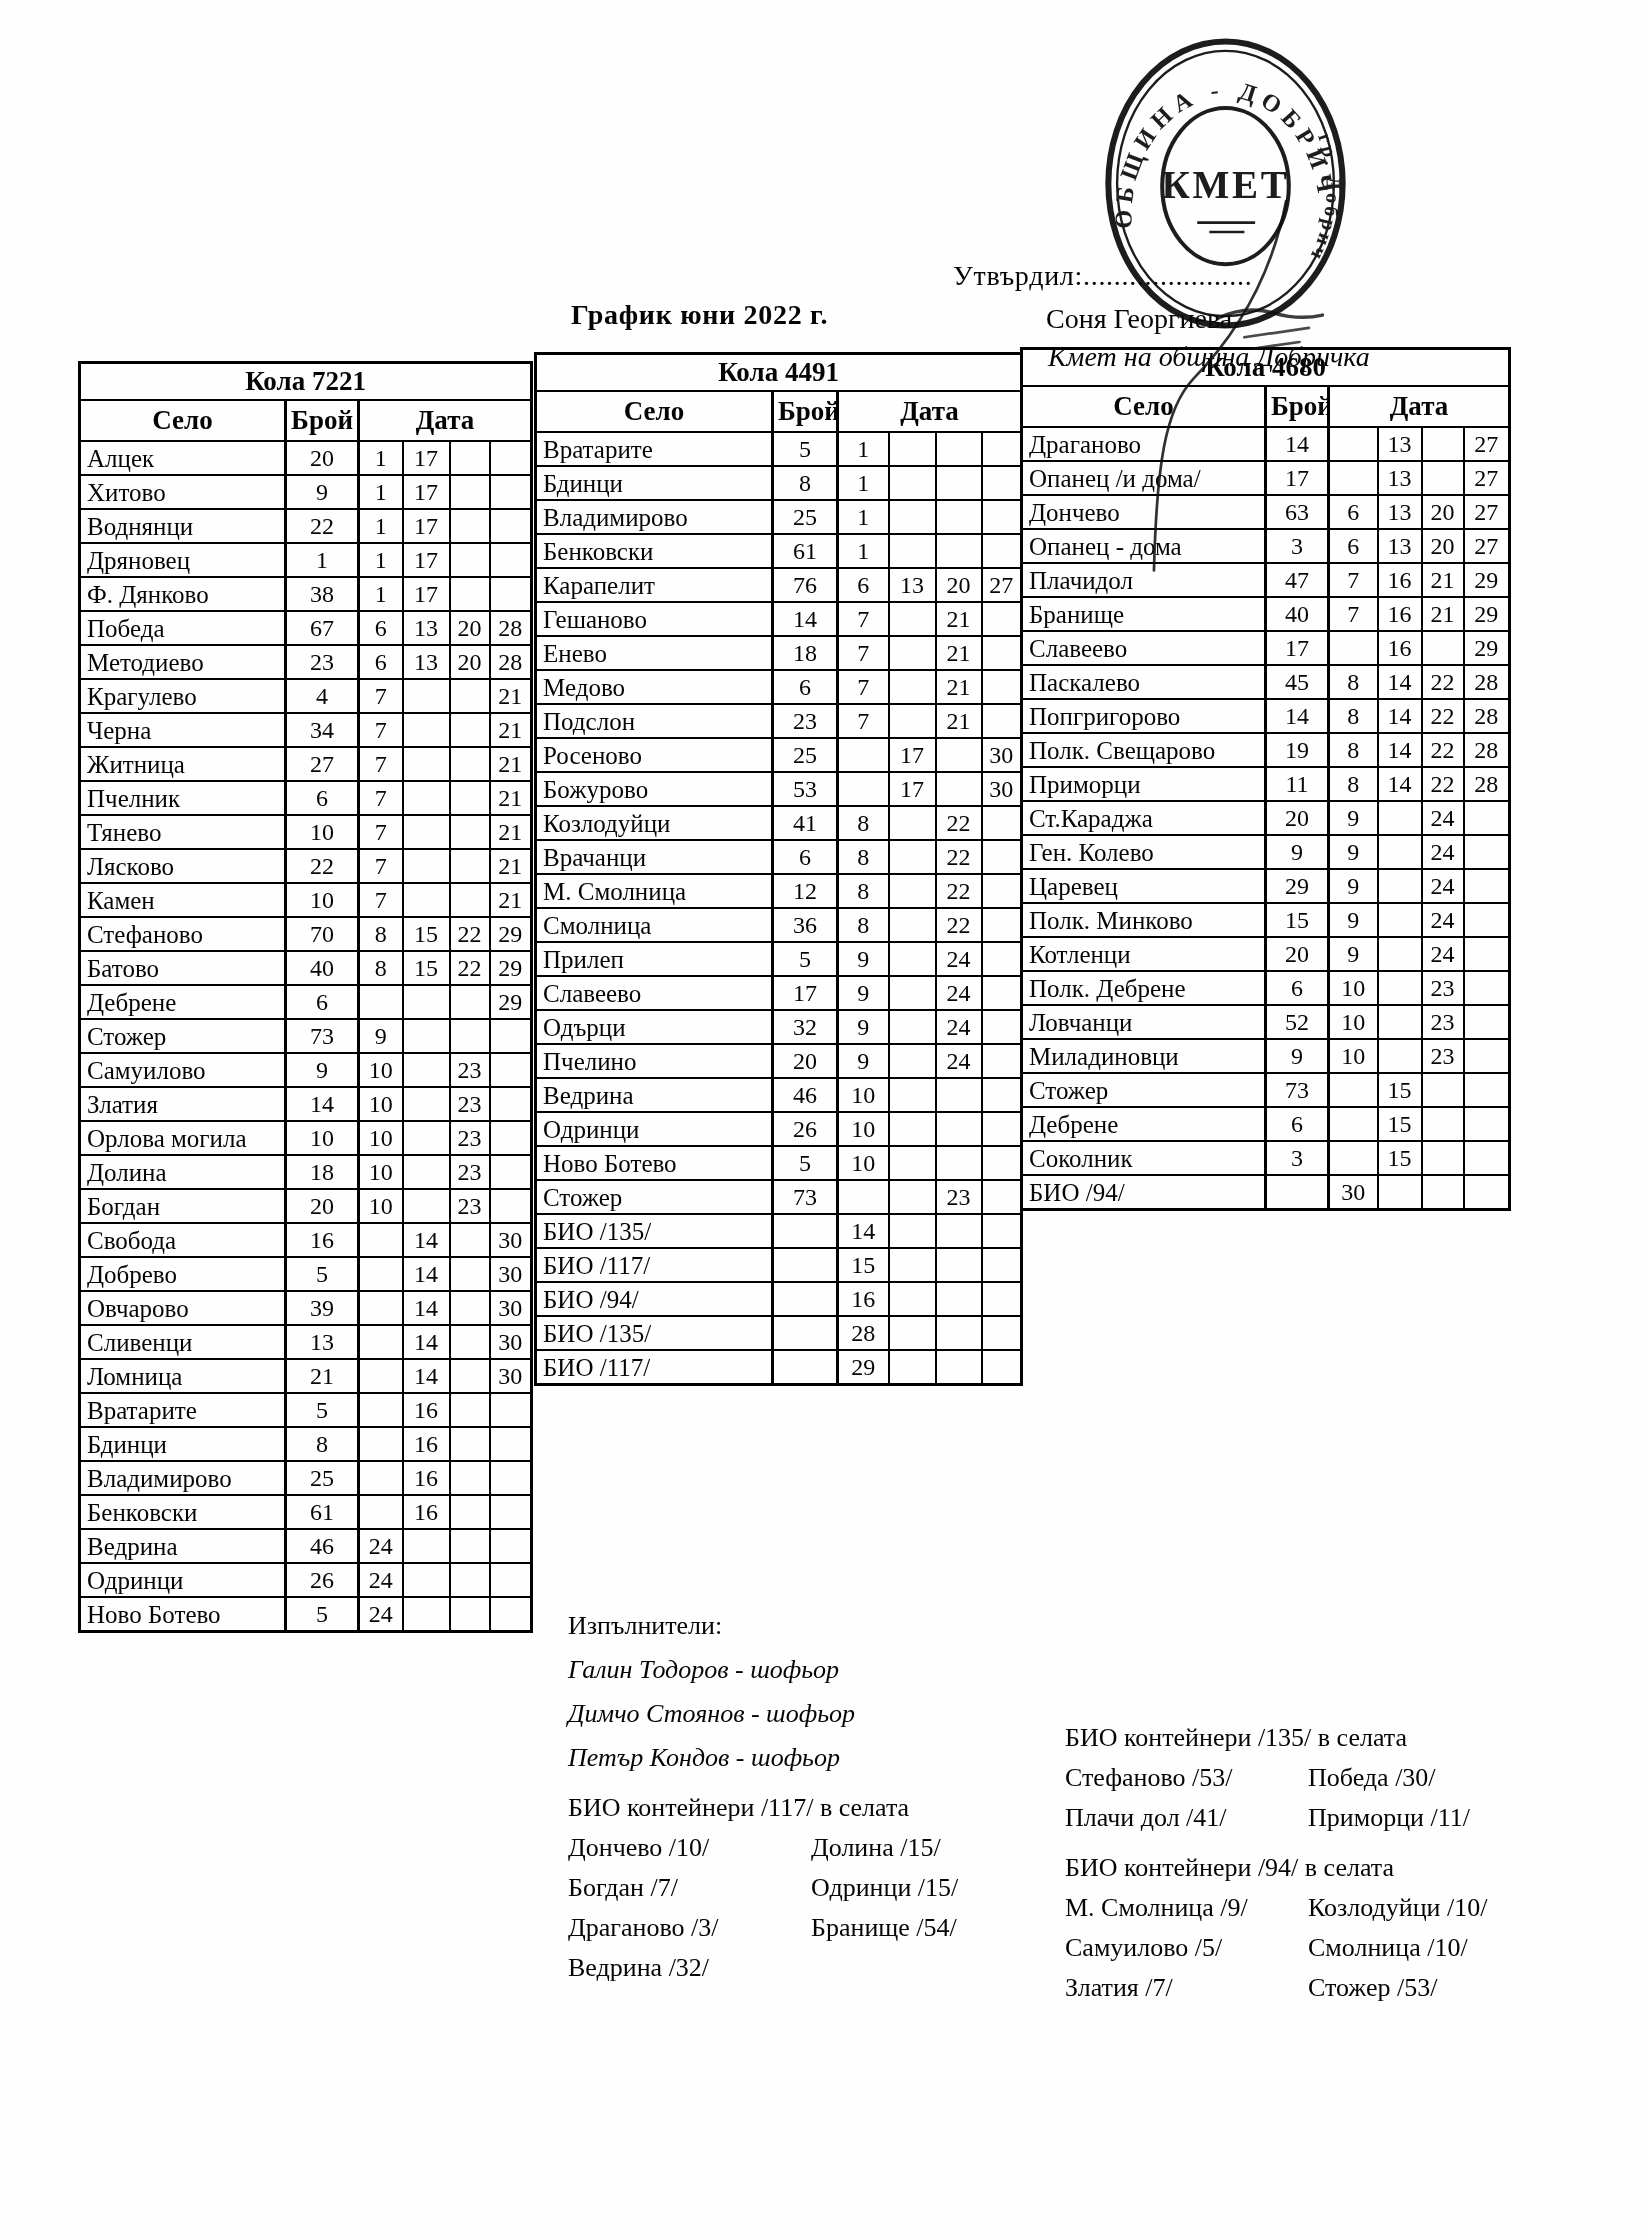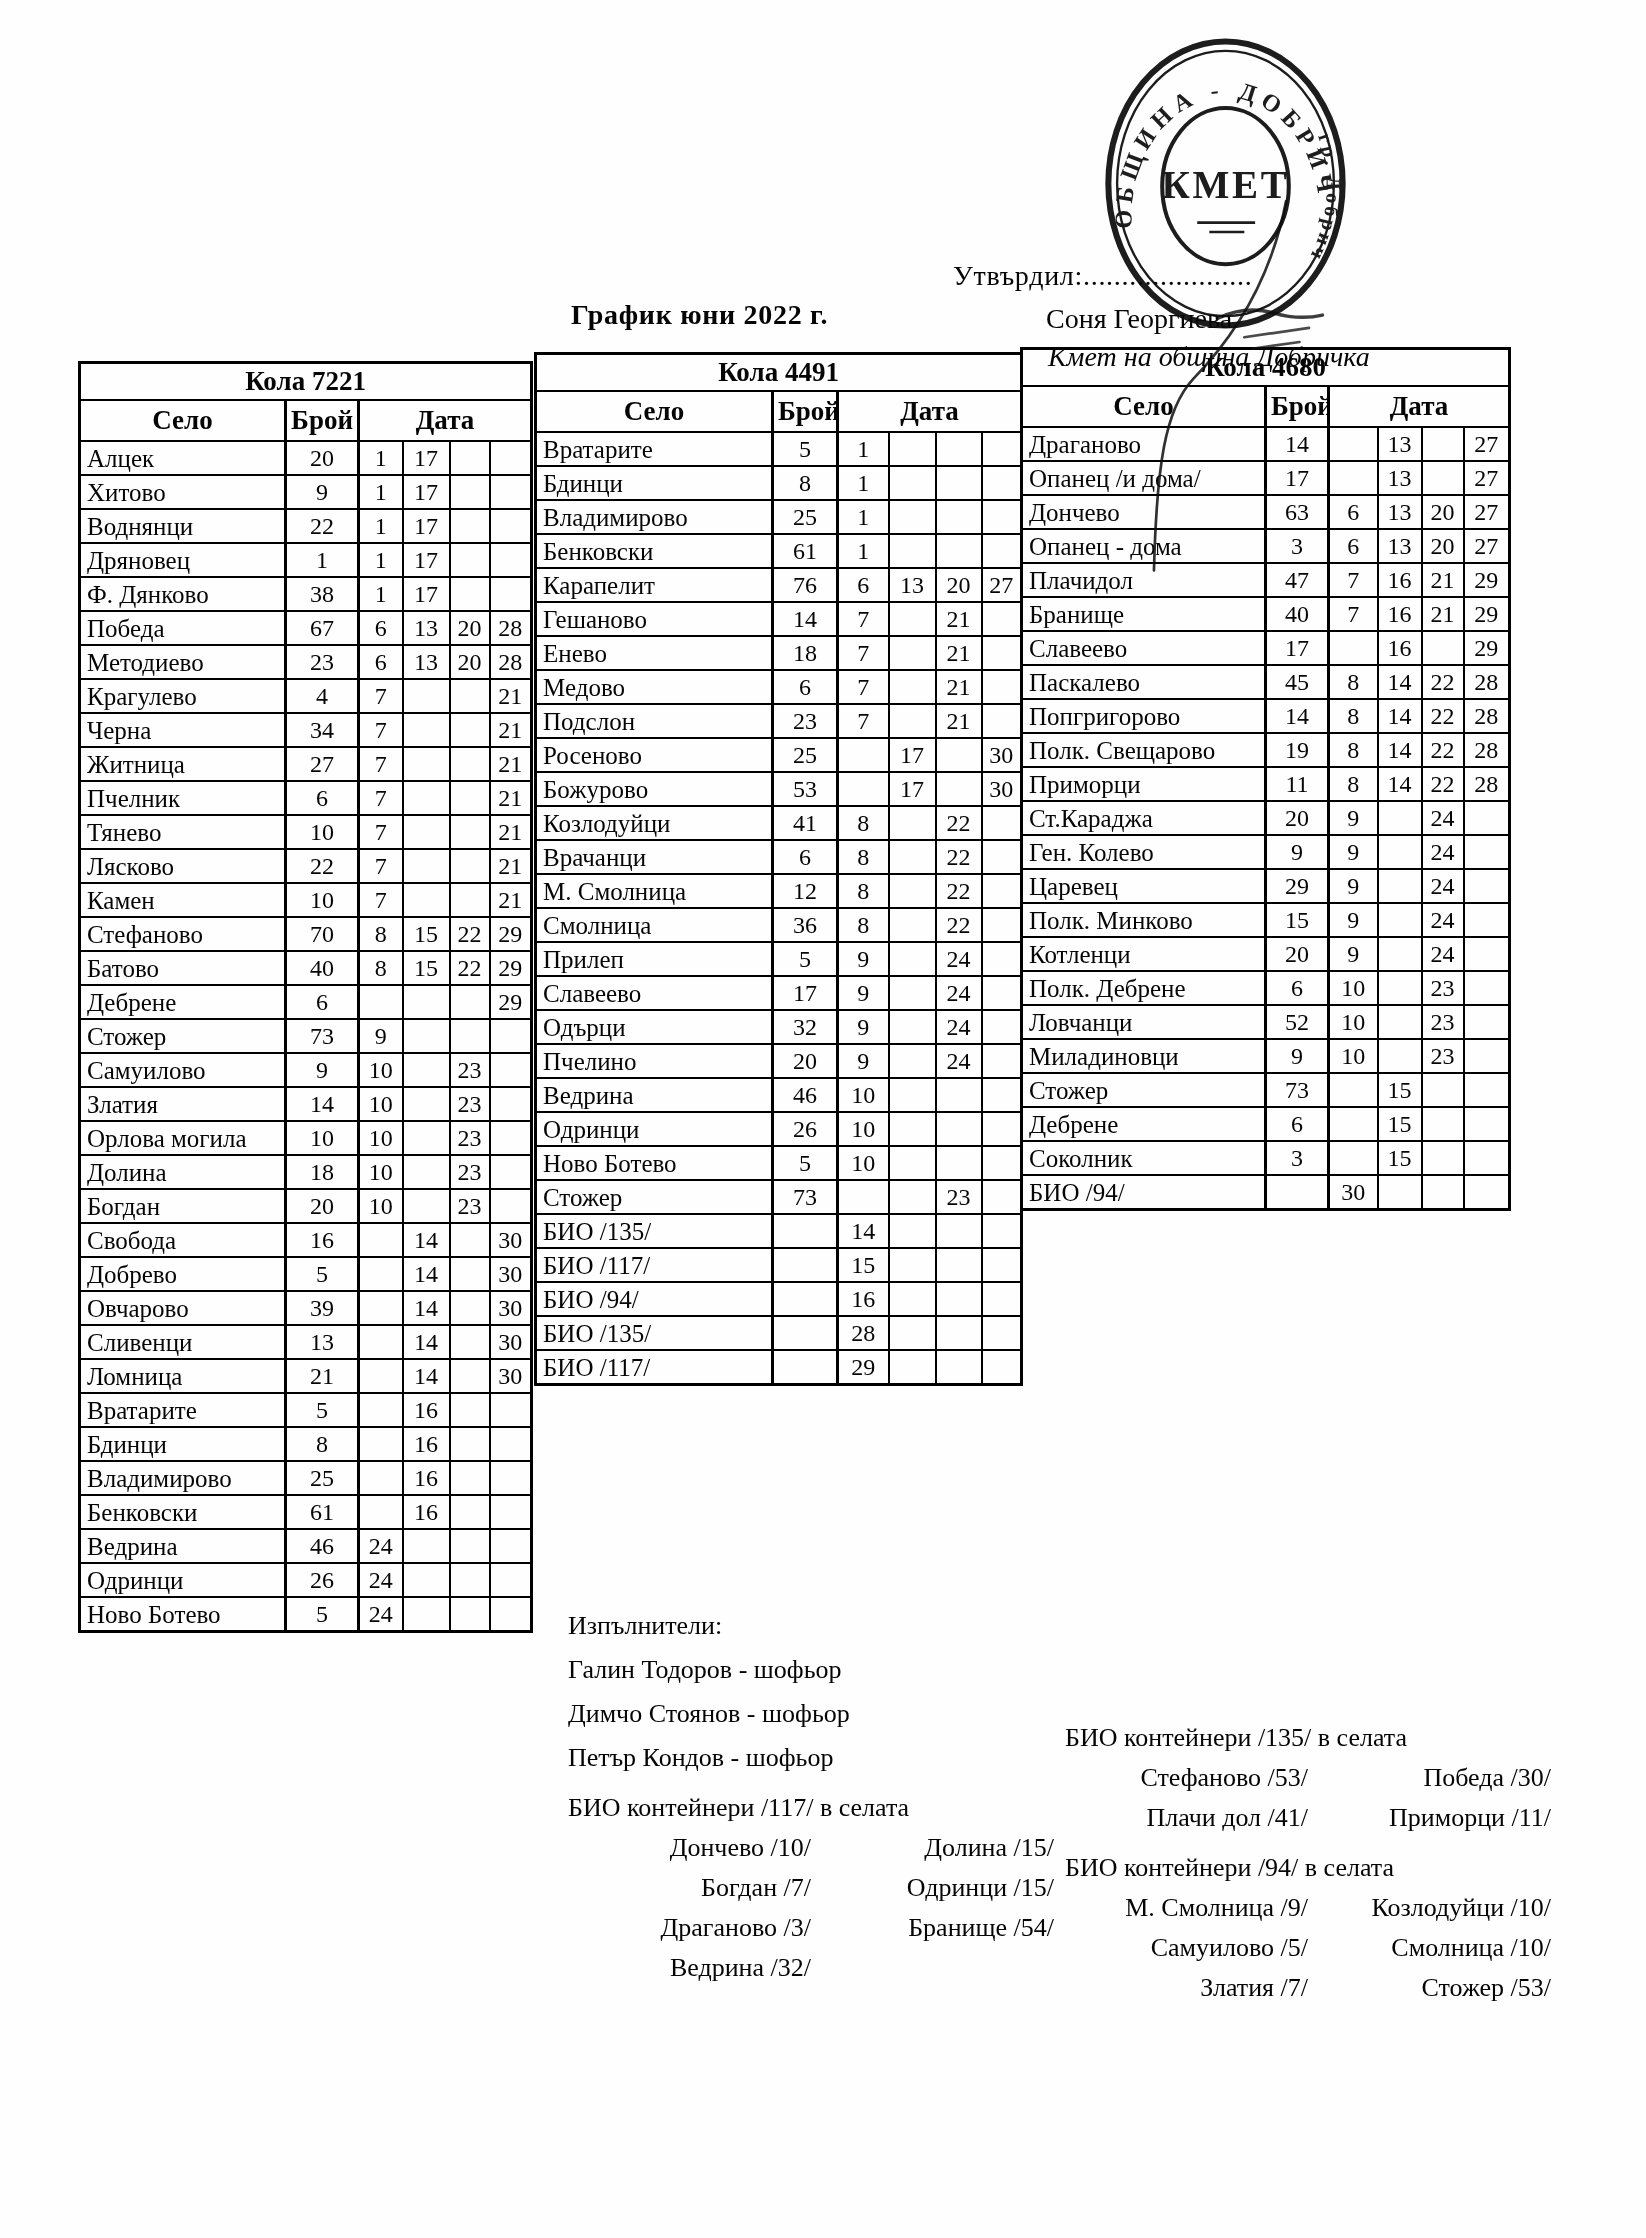--- a/index.html
+++ b/index.html
@@ -28,23 +28,23 @@
   table.kola tr.head-row th{height:39px;font-size:27px;font-weight:bold;text-align:center;}
   table.kola td.name{font-size:25px;text-align:left;padding-left:6px;}
   table.kola td.num{font-size:24px;text-align:center;padding:0 1.3px;}
   table.kola td.broy{border-left:3.4px solid #000;border-right:3.4px solid #000;}
   table.kola th.broy-h{border-left:3.4px solid #000;border-right:3.4px solid #000;}
   
   .txt-block{font-size:26px;line-height:44px;margin-top:19px;}
   .bio-block{font-size:26px;}
   .bio-heading{line-height:40px;white-space:nowrap;}
   .bio-cols{display:flex;}
-  .bio-col{width:243px;line-height:40px;white-space:nowrap;text-align:right;}
+  .bio-col{width:243px;line-height:40px;white-space:nowrap;}
   .bio-col .li{white-space:nowrap;}
-  .executors .li{white-space:nowrap;}
+  .executors .li{white-space:nowrap;font-style:italic;}
   
   .pen-overlay{left:0;top:0;pointer-events:none;}
 </style>
 </head>
 <body>
 
 <div class="abs approved">Утвърдил:......................</div>
 <div class="abs approver-name">Соня Георгиева</div>
 <div class="abs approver-title">Кмет на община Добричка</div>
 <div class="abs page-title">График юни 2022 г.</div>

